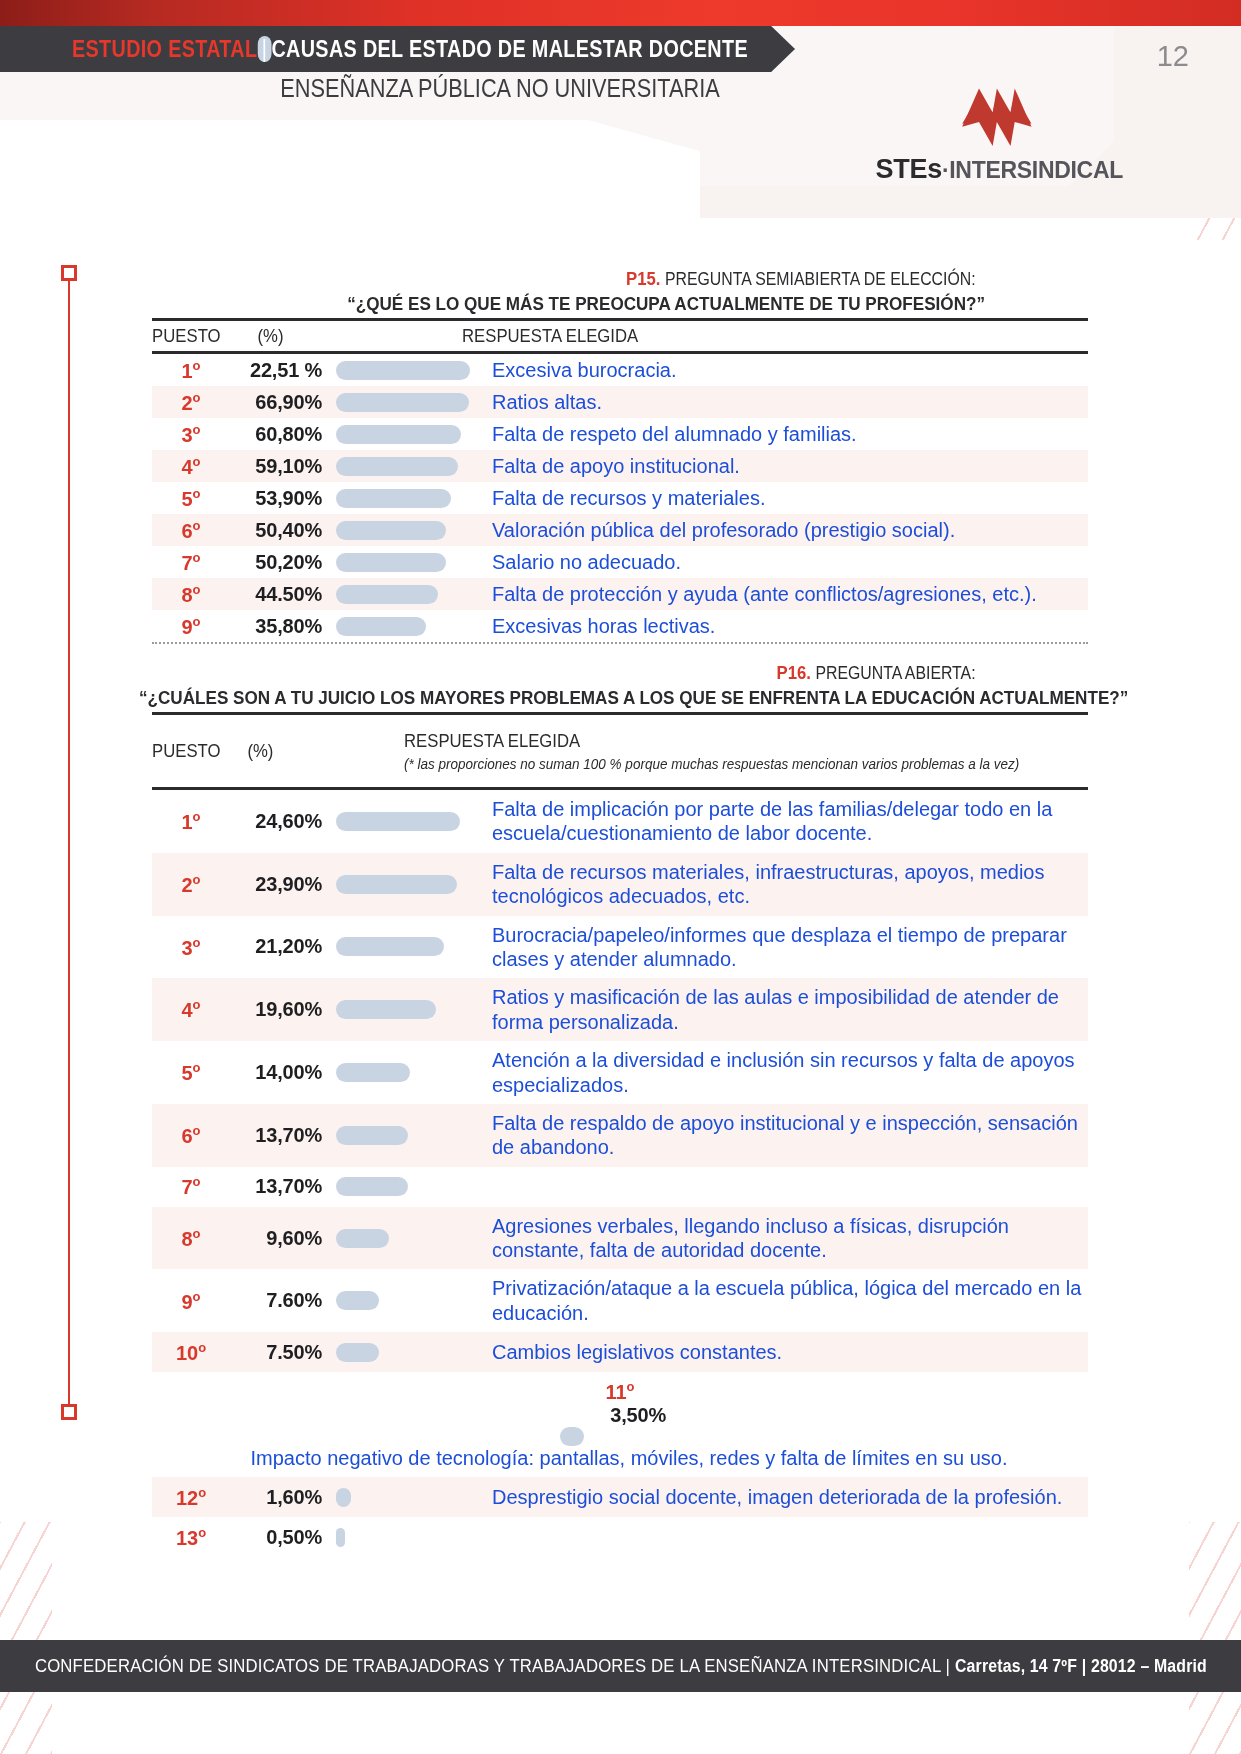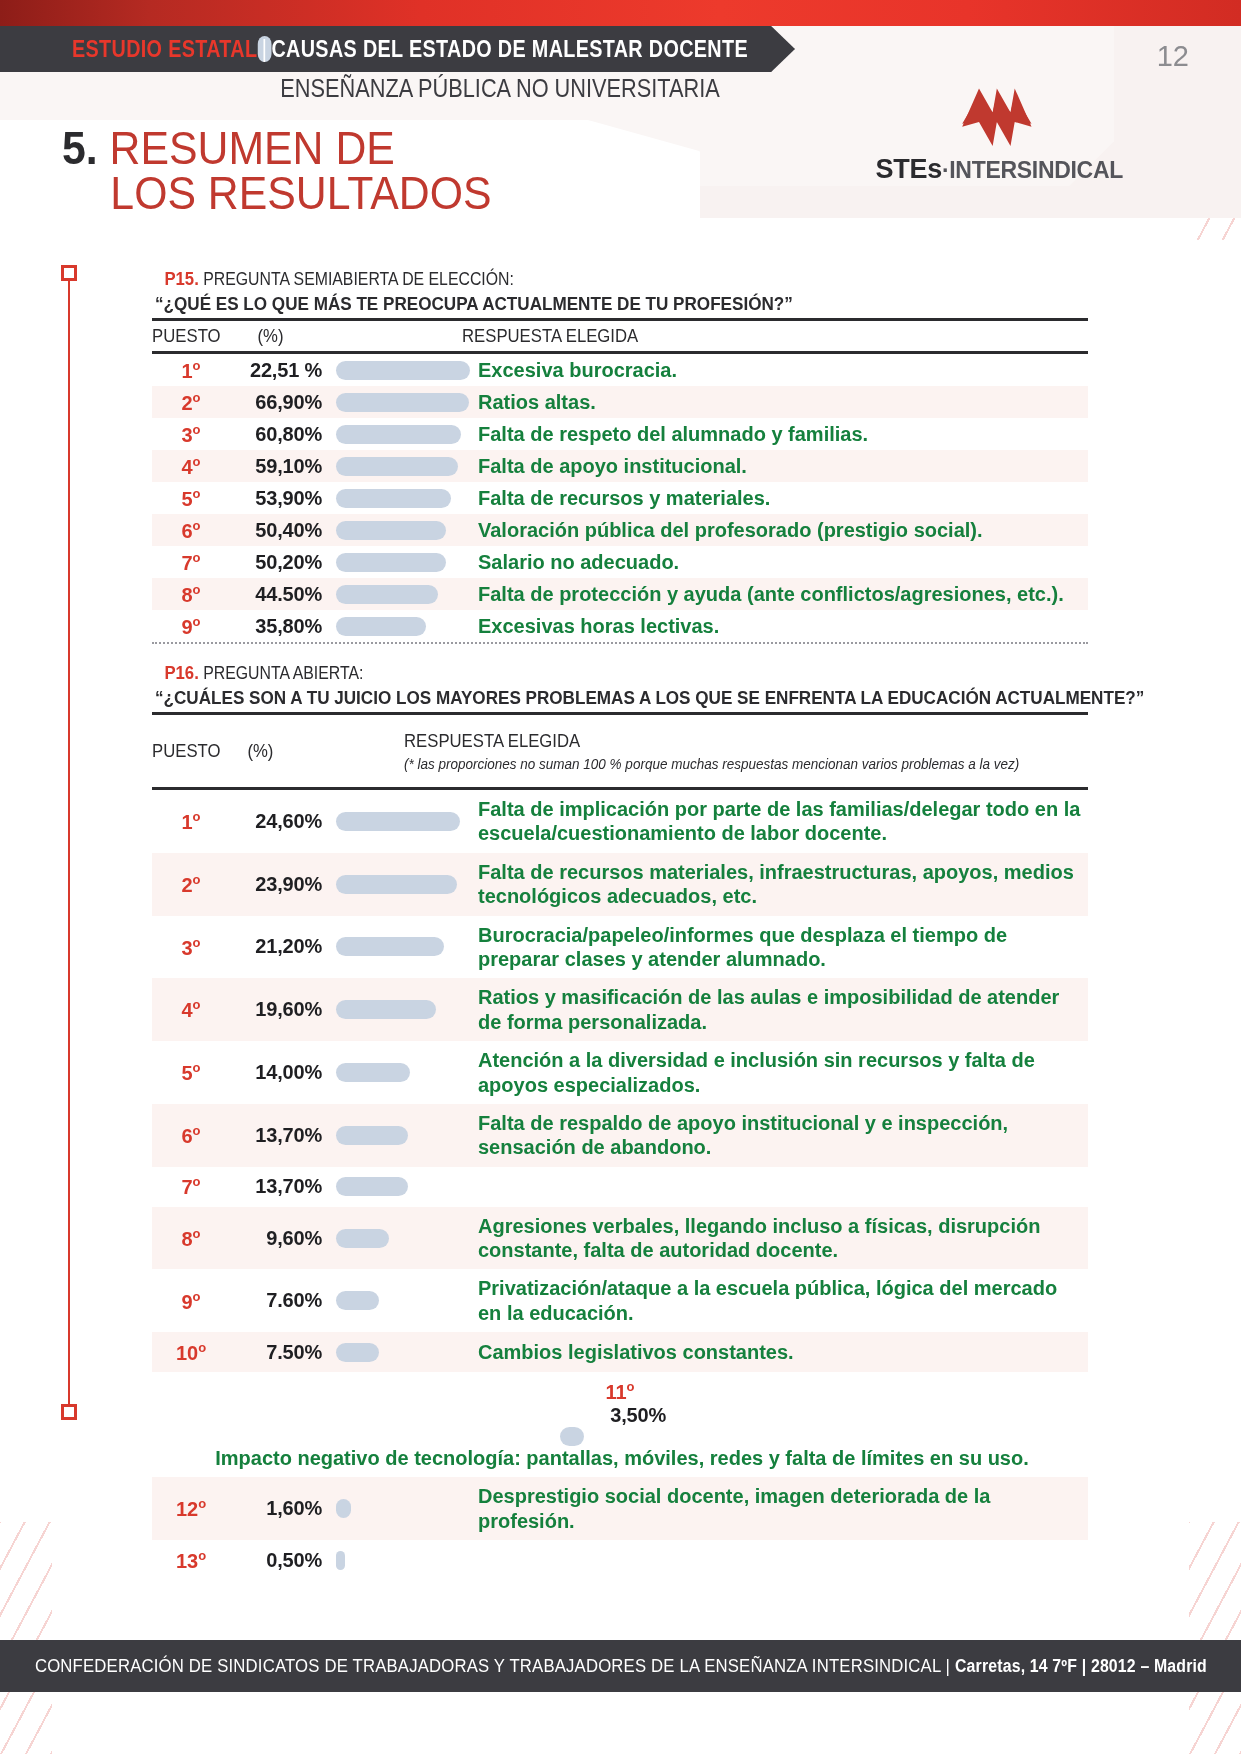--- a/index.html
+++ b/index.html
@@ -196,23 +196,23 @@
     border: 3px solid #d8392c;
     background: #ffffff;
     z-index: 9;
   }
   .tl-marker.top { top: 265px; }
   .tl-marker.bot { top: 1404px; }
 
   
   .q-head {
     position: absolute;
-    left: 108px;
+    left: 92px;
     width: 940px;
-    text-align: left;
+    text-align: right;
     z-index: 7;
   }
   .q-line1 {
     font-family: "Liberation Sans Narrow", "Liberation Sans", sans-serif;
     font-size: 18px;
     color: #2b2b2e;
     transform: scaleX(0.88);
     white-space: nowrap;
   }
   .q-line1 .code {
@@ -304,25 +304,24 @@
   }
   .bar {
     height: 19px;
     border-radius: 10px;
     background: #c9d4e2;
   }
   .c-text {
     flex: 1;
     font-family: "Liberation Sans Narrow", "Liberation Sans", sans-serif;
     font-size: 20px;
-    color: #15803d;
+    color: #1d4ed8;
     line-height: 1.22;
-    padding-left: 8px;
+    padding-left: 22px;
     padding-right: 4px;
-    font-weight: bold;
   }
 
   .tbl-bottom-dotted {
     border-bottom: 2px dotted #9a9aa0;
     margin-top: 0;
   }
 
   
   .footer {
     position: absolute;
@@ -361,25 +360,20 @@
   <div class="title-banner">
     <div class="banner-txt">
       <span class="red">ESTUDIO ESTATAL</span><span class="bar">|</span><span>CAUSAS DEL ESTADO DE MALESTAR DOCENTE</span>
     </div>
   </div>
 
   <div class="subtitle">ENSEÑANZA PÚBLICA NO UNIVERSITARIA</div>
 
   <div class="page-number">12</div>
 
-  <div class="section-heading">
-    <div class="ln"><span class="num">5.</span>
-      <span>RESUMEN DE</span></div>
-    <div class="ln ln2">LOS RESULTADOS</div>
-  </div>
 
   <div class="logo">
     <svg width="118" height="72" viewBox="0 0 118 72">
       <path d="M4 34 L20 2 L33 22 L37 2 L50 22 L54 2 L70 34 L54 30 L50 50 L37 30 L33 50 L20 30 Z" fill="#c0392f" transform="translate(18,6) scale(1.05,1.2)"></path>
       <path d="M4 44 L20 14 L33 32 L37 14 L50 32 L54 14 L70 44 L54 40 L50 58 L37 40 L33 58 L20 40 Z" fill="#c0392f" transform="translate(18,2) scale(1.05,0.95)"></path>
     </svg>
     <div class="logo-word"><span class="stes">STEs</span><span class="inter">·INTERSINDICAL</span></div>
   </div>
 
   <div class="body-wrap"></div>

